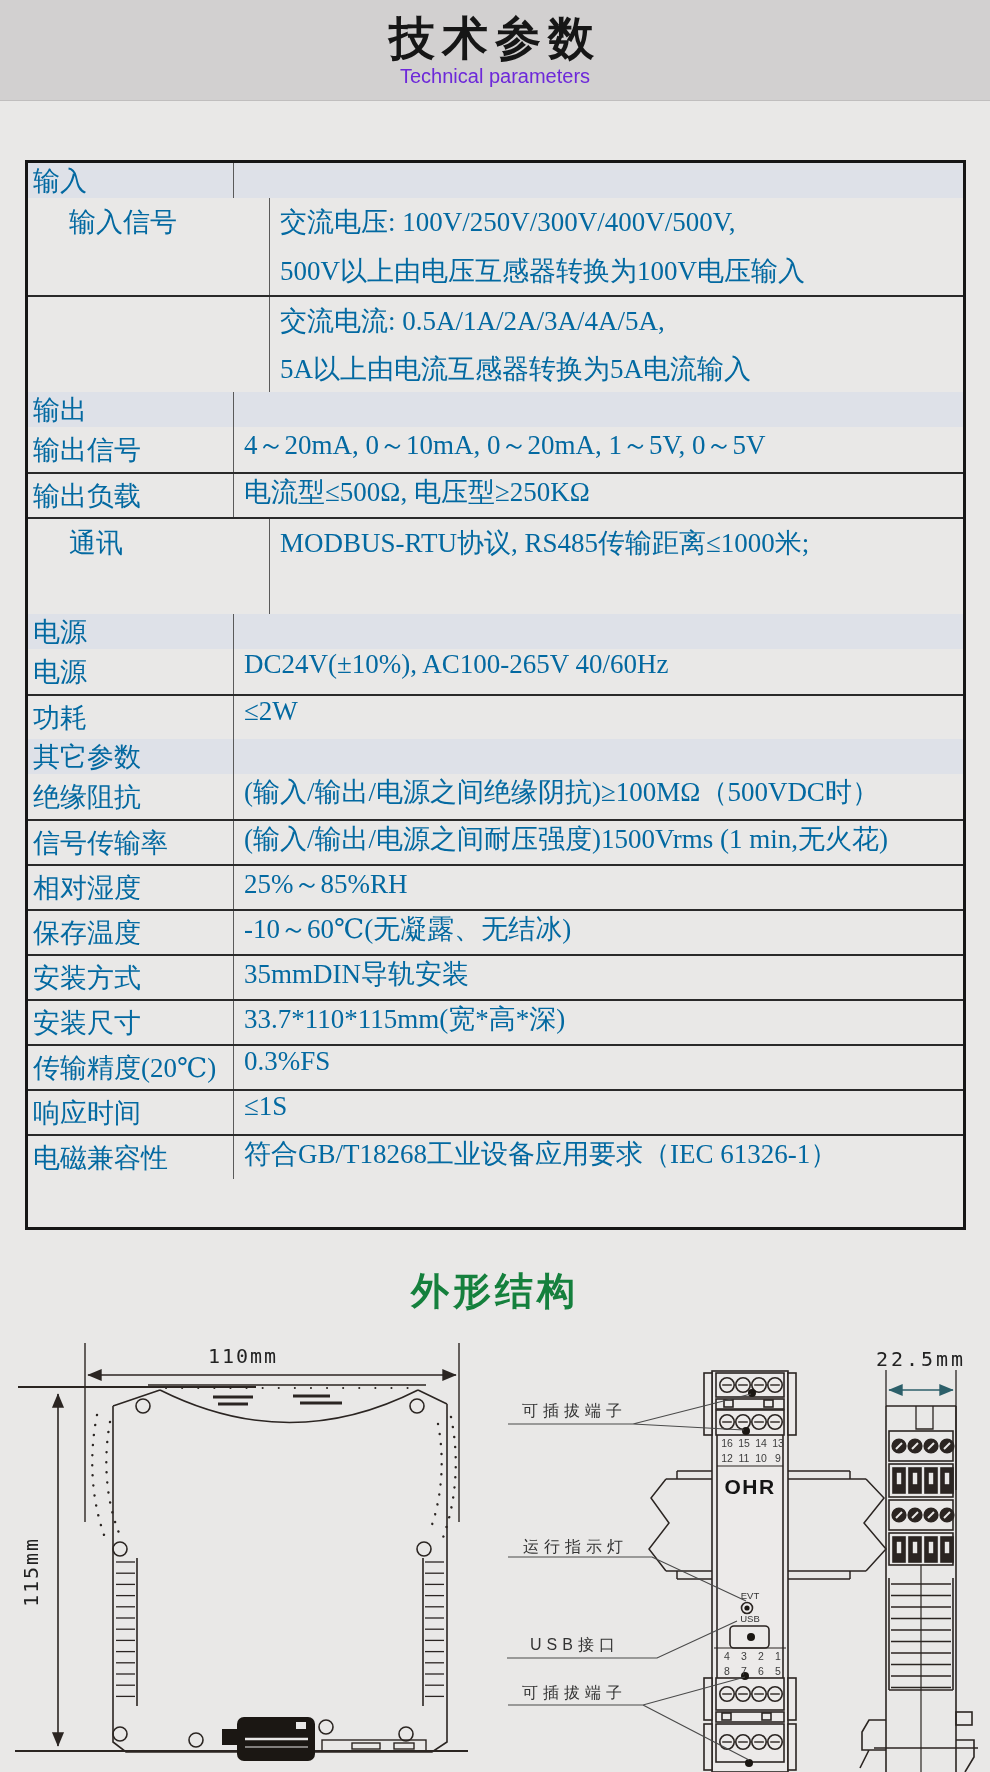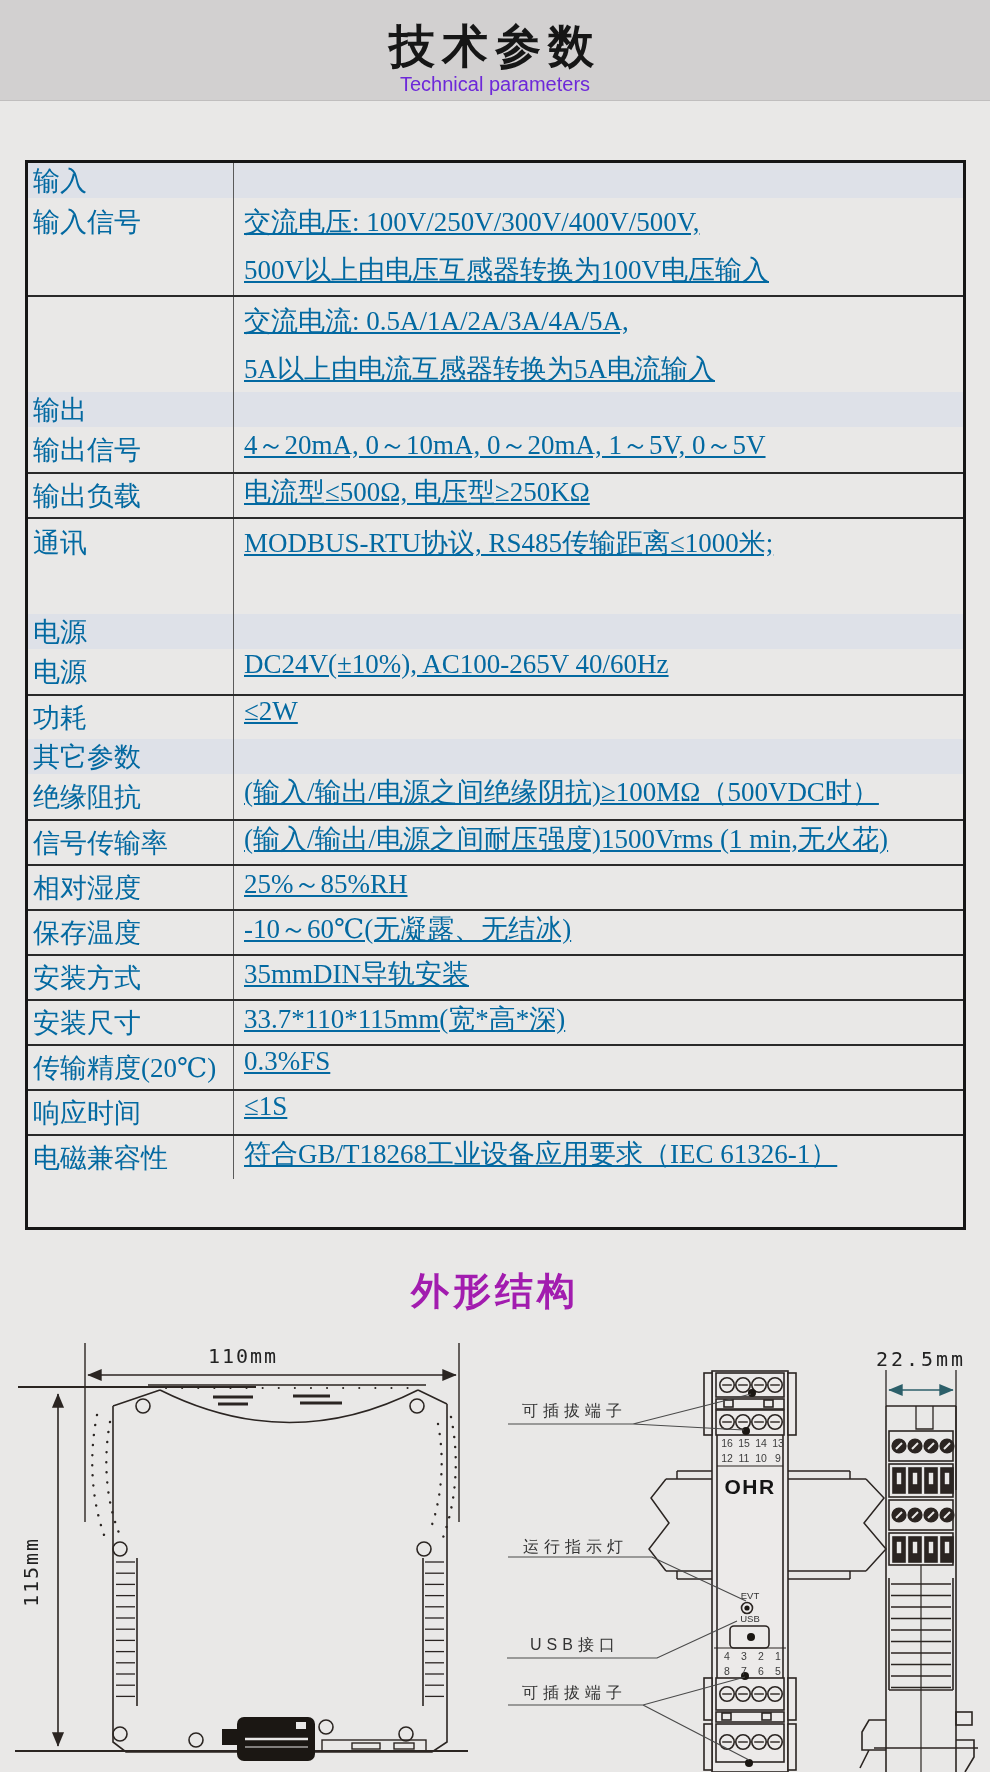--- a/index.html
+++ b/index.html
@@ -1,40 +1,40 @@
 <!DOCTYPE html>
 <html><head>
 <meta charset="utf-8">
 <style>
   html,body{margin:0;padding:0;background:#e9e8e7;}
   .page{position:relative;width:990px;height:1772px;background:#e9e8e7;overflow:hidden;
         font-family:"Liberation Sans","DejaVu Sans",sans-serif;}
   
   .band{position:absolute;left:0;top:0;width:990px;height:100px;background:#d2d0d0;
         border-bottom:1px solid #c0bebe;text-align:center;}
-  .t1{padding-top:20px;font-size:46px;font-weight:bold;letter-spacing:7px;color:#161616;line-height:52px;}
+  .t1{padding-top:12px;font-size:46px;font-weight:bold;letter-spacing:7px;color:#161616;line-height:52px;}
   .t2{font-size:20px;color:#6d28d9;line-height:24px;}
   
   .spec{position:absolute;left:25px;top:160px;width:941px;height:1070px;
         border:3px solid #161616;box-sizing:border-box;display:flex;flex-direction:column;
         font-family:"Liberation Serif","DejaVu Serif",serif;color:#0369a1;}
   .t-row{display:flex;box-sizing:border-box;flex:0 0 auto;height:45px;}
-  .t-row.two{height:97px;}
+  .t-row.two{height:97px;padding-left:36px;}
   .t-row.section{height:35px;background:#dee1e8;}
   .t-row.bt{border-top:2px solid #2a2a2a;}
   .lbl{width:206px;flex:0 0 206px;border-right:1.5px solid #5a5a5a;box-sizing:border-box;
        padding-left:5px;font-size:27px;display:flex;align-items:center;overflow:hidden;white-space:nowrap;}
   .t-row.two .lbl{align-items:flex-start;line-height:48px;}
   .val{flex:1 1 auto;padding-left:10px;font-size:27px;display:flex;flex-direction:column;
-       justify-content:flex-start;overflow:hidden;text-decoration:underline;}
+       justify-content:space-between;overflow:hidden;}
   .val .ln{white-space:nowrap;}
   .t-row.two .val .ln{line-height:48px;}
   
   .h2{position:absolute;left:0;top:1266px;width:990px;margin:0;text-align:center;
-      font-size:38px;font-weight:bold;letter-spacing:4px;color:#a21caf;}
+      font-size:38px;font-weight:bold;letter-spacing:4px;color:#15803d;}
   svg#drawing{position:absolute;left:0;top:1335px;}
   svg text{font-family:"Liberation Sans","DejaVu Sans",sans-serif;}
   .dimtxt{font-family:"DejaVu Sans Mono",monospace;font-size:20px;fill:#222;letter-spacing:2px;}
   .callout{font-size:16px;fill:#333;letter-spacing:5px;}
   .tnum{font-size:10.5px;fill:#3d3d3d;}
 </style>
 </head>
 <body>
 
 <div class="page">

